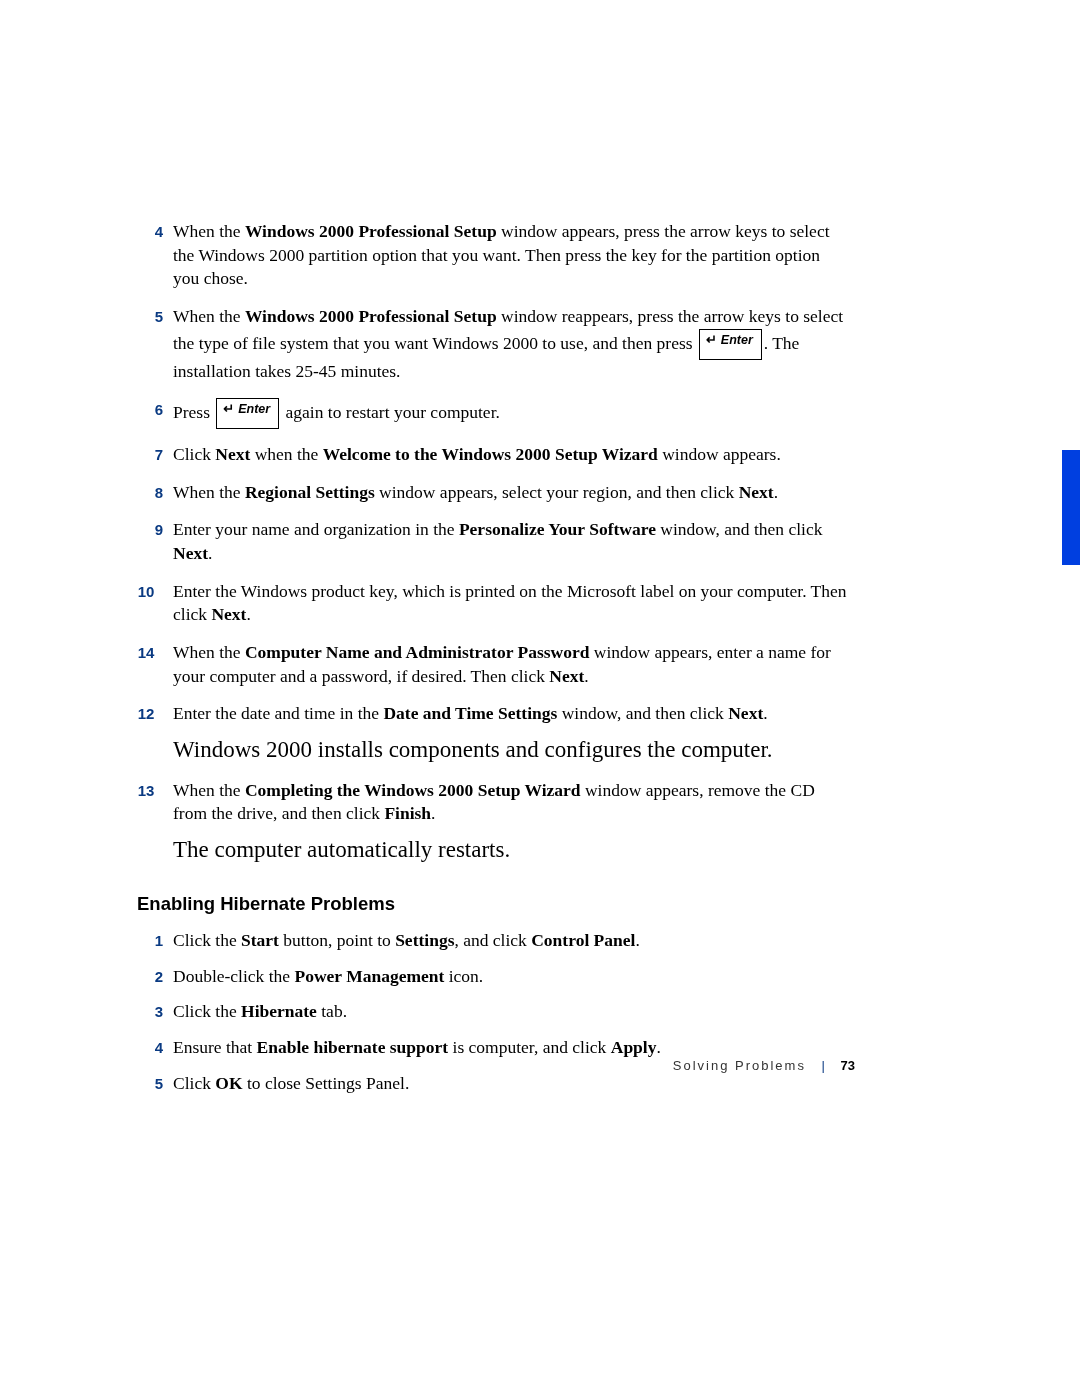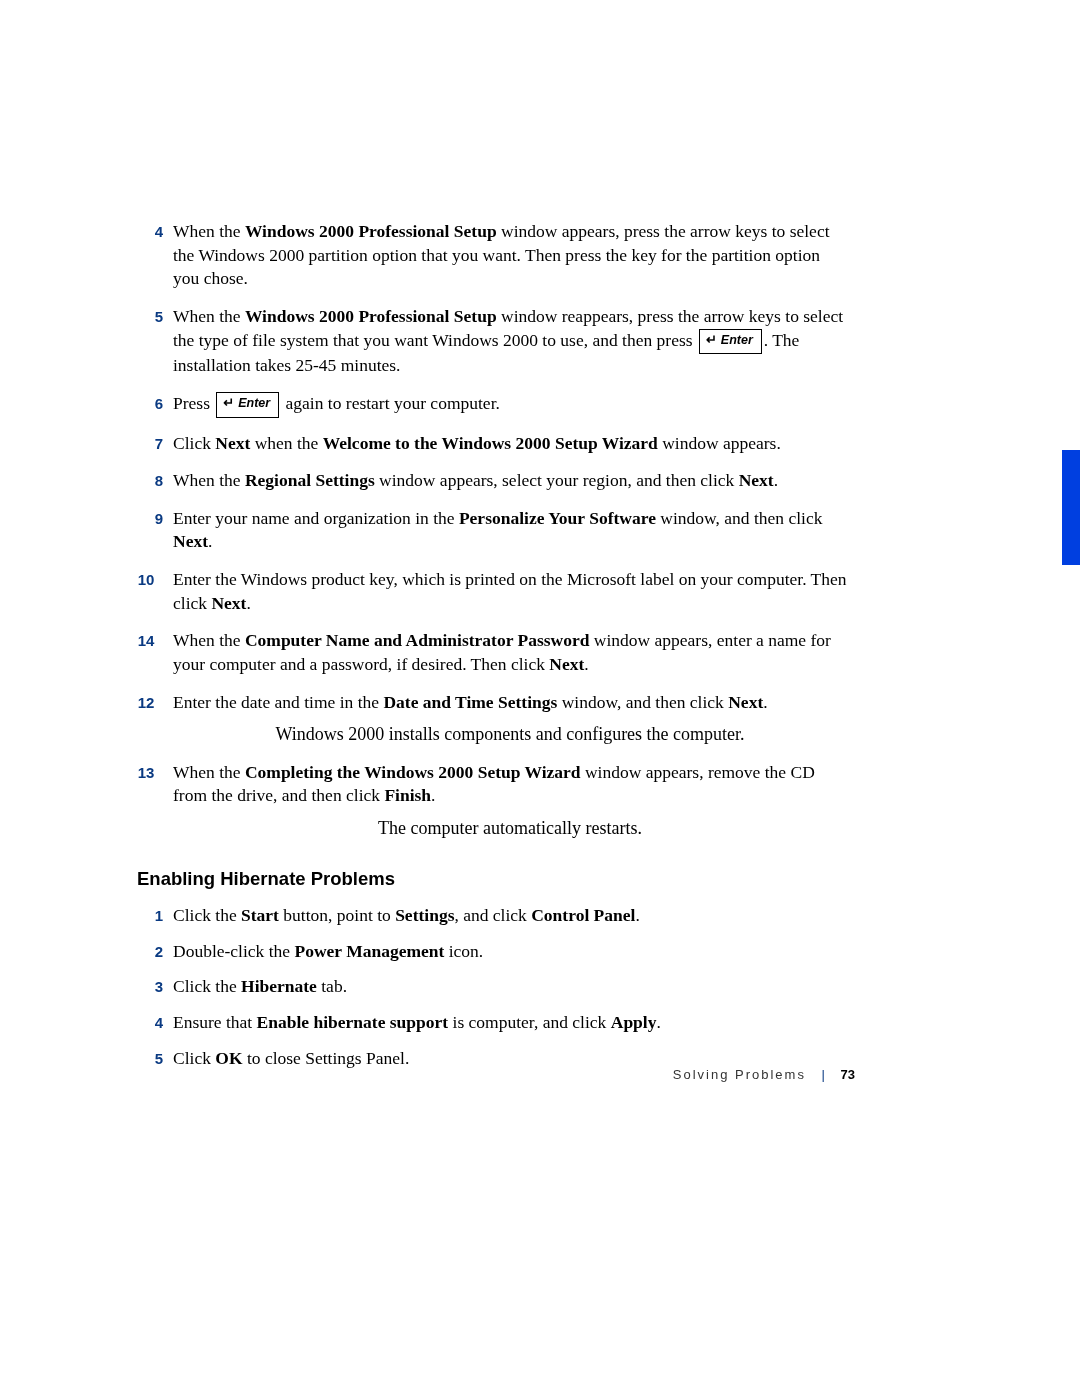--- a/index.html
+++ b/index.html
@@ -54,30 +54,29 @@
     font-size: 15px;
     color: #0a3a82;
   }
   ol.steps > li .num.double {
     left: -8px;
     width: 34px;
     text-align: center;
   }
   .b { font-weight: bold; }
   .para {
-    font-size: 18px;
+    font-size: 23px;
     line-height: 1.35;
     margin: 8px 0 14px 36px;
-    text-align: center;
   }
   .key {
     display: inline-block;
     vertical-align: middle;
     border: 1.5px solid #000;
-    padding: 1px 8px 4px 6px;
+    padding: 1px 8px 10px 6px;
     margin: 0 2px;
     font-family: Arial, Helvetica, sans-serif;
     font-style: italic;
     font-weight: bold;
     font-size: 12.5px;
     line-height: 1.4;
     white-space: nowrap;
   }
   .key .enter-sym {
     font-style: normal;
@@ -110,21 +109,21 @@
     width: 26px;
     text-align: right;
     font-family: Arial, Helvetica, sans-serif;
     font-weight: bold;
     font-size: 15px;
     color: #0a3a82;
   }
   .footer {
     position: absolute;
     right: 225px;
-    bottom: 315px;
+    bottom: 324px;
     font-family: Arial, Helvetica, sans-serif;
     font-size: 13px;
     letter-spacing: 2px;
     color: #333;
   }
   .footer .sep {
     color: #0a3a82;
     margin: 0 10px;
     letter-spacing: 0;
   }

